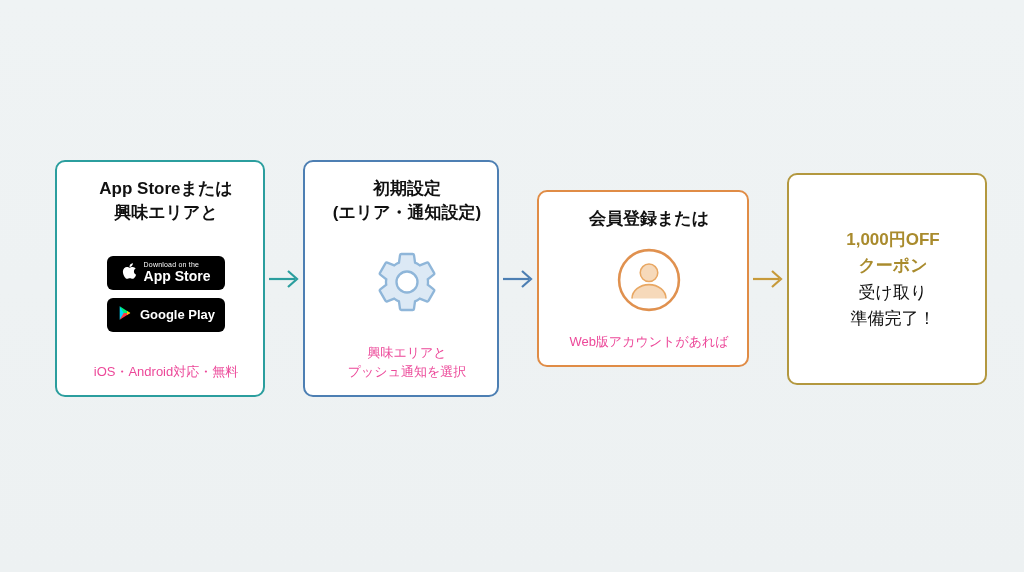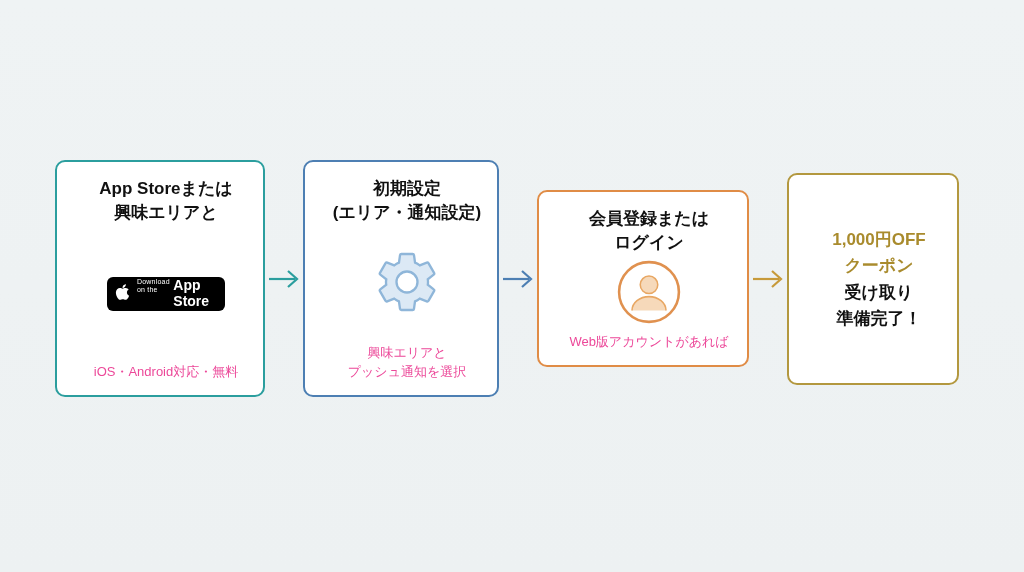--- a/index.html
+++ b/index.html
@@ -32,21 +32,21 @@
     box-sizing: border-box;
     display: flex;
     flex-direction: column;
     align-items: center;
     padding: 15px 8px 13px 20px;
   }
   .card.c1 { width: 210px; height: 237px; border: 2px solid #2b9e9e; }
   .card.c2 { width: 196px; height: 237px; border: 2px solid #4d7fb3; }
   .card.c3 { width: 212px; height: 177px; border: 2px solid #e08c46; }
   .card.c4 {
-    width: 172px; height: 212px; border: 2px solid #b3983f;
+    width: 200px; height: 212px; border: 2px solid #b3983f;
     justify-content: center;
   }
   .title {
     font-weight: 700;
     font-size: 17px;
     line-height: 1.4;
     color: #111111;
     text-align: center;
   }
   .middle {
@@ -71,21 +71,21 @@
     display: flex;
     align-items: center;
     justify-content: center;
     gap: 7px;
     color: #ffffff;
     box-sizing: border-box;
     padding: 0 8px;
   }
   .badge-text {
     display: flex;
-    flex-direction: row;
+    flex-direction: column;
     align-items: flex-start;
     line-height: 1.1;
   }
   .badge-top {
     font-size: 7px;
     letter-spacing: 0.2px;
   }
   .badge-main {
     font-size: 14px;
     font-weight: 700;
@@ -98,21 +98,21 @@
     flex: 0 0 auto;
   }
   .c4 .gold-line {
     font-weight: 700;
     font-size: 17px;
     line-height: 1.55;
     color: #a98b2d;
     text-align: center;
   }
   .c4 .dark-line {
-    font-weight: 700;
+    font-weight: 400;
     font-size: 17px;
     line-height: 1.55;
     color: #111111;
     text-align: center;
   }
 </style>
 </head>
 <body>
 
 <div class="canvas">
@@ -128,20 +128,31 @@
           <span>
             <svg width="15" height="18" viewBox="0 0 384 512">
               <path fill="#ffffff" d="M318.7 268.7c-.2-36.7 16.4-64.4 50-84.8-18.8-26.9-47.2-41.7-84.7-44.6-35.5-2.8-74.3 20.7-88.5 20.7-15 0-49.4-19.7-76.4-19.7C63.3 141.2 4 184.8 4 273.5q0 39.3 14.4 81.2c12.8 36.7 59 126.7 107.2 125.2 25.2-.6 43-17.9 75.8-17.9 31.8 0 48.3 17.9 76.4 17.9 48.6-.7 90.4-82.5 102.6-119.3-65.2-30.7-61.7-90-61.7-91.9zm-56.6-164.2c27.3-32.4 24.8-61.9 24-72.5-24.1 1.4-52 16.4-67.9 34.9-17.5 19.8-27.8 44.3-25.6 71.9 26.1 2 49.9-11.4 69.5-34.3z"></path>
             </svg>
           </span>
           <span class="badge-text">
             <span class="badge-top">Download on the</span>
             <span class="badge-main">App Store</span>
           </span>
         </div>
+        <div class="store-badge">
+          <span>
+            <svg width="16" height="18" viewBox="0 0 48 48">
+              <polygon points="8,4 8,44 28,24" fill="#00d7fe"></polygon>
+              <polygon points="8,4 40,24 20,24" fill="#00f076"></polygon>
+              <polygon points="8,44 40,24 20,24" fill="#ff3a44"></polygon>
+              <polygon points="30,17.8 40,24 30,30.2" fill="#ffc900"></polygon>
+            </svg>
+          </span>
+          <span class="badge-main gp">Google Play</span>
+        </div>
       </div>
       <div class="footer">
         <div>iOS・Android対応・無料</div>
       </div>
     </div>
 
     <svg class="arrow" width="36" height="24" viewBox="0 0 36 24">
       <line x1="3" y1="12" x2="29" y2="12" stroke-width="2.2" fill="none" stroke="#2b9e9e"></line>
       <path d="M22 4 L31 12 L22 20" fill="none" stroke-width="2.2" stroke="#2b9e9e"></path>
     </svg>
@@ -165,21 +176,20 @@
     </div>
 
     <svg class="arrow" width="36" height="24" viewBox="0 0 36 24">
       <line x1="3" y1="12" x2="29" y2="12" stroke-width="2.2" fill="none" stroke="#4d7fb3"></line>
       <path d="M22 4 L31 12 L22 20" fill="none" stroke-width="2.2" stroke="#4d7fb3"></path>
     </svg>
 
     <div class="card c3">
       <div class="title">
         <div>会員登録または</div>
-        <div>ログイン</div>
       </div>
       <div class="middle">
         <span>
           <svg width="66" height="66" viewBox="0 0 64 64">
             <circle cx="32" cy="32" r="29" fill="#ffffff" stroke="#e0914f" stroke-width="2.5"></circle>
             <circle cx="32" cy="25" r="8.5" fill="#f6d9ba" stroke="#e8a763" stroke-width="1.5"></circle>
             <path d="M15.5 50 a16.5 13.5 0 0 1 33 0" fill="#f6d9ba" stroke="#e8a763" stroke-width="1.5"></path>
           </svg>
         </span>
       </div>

